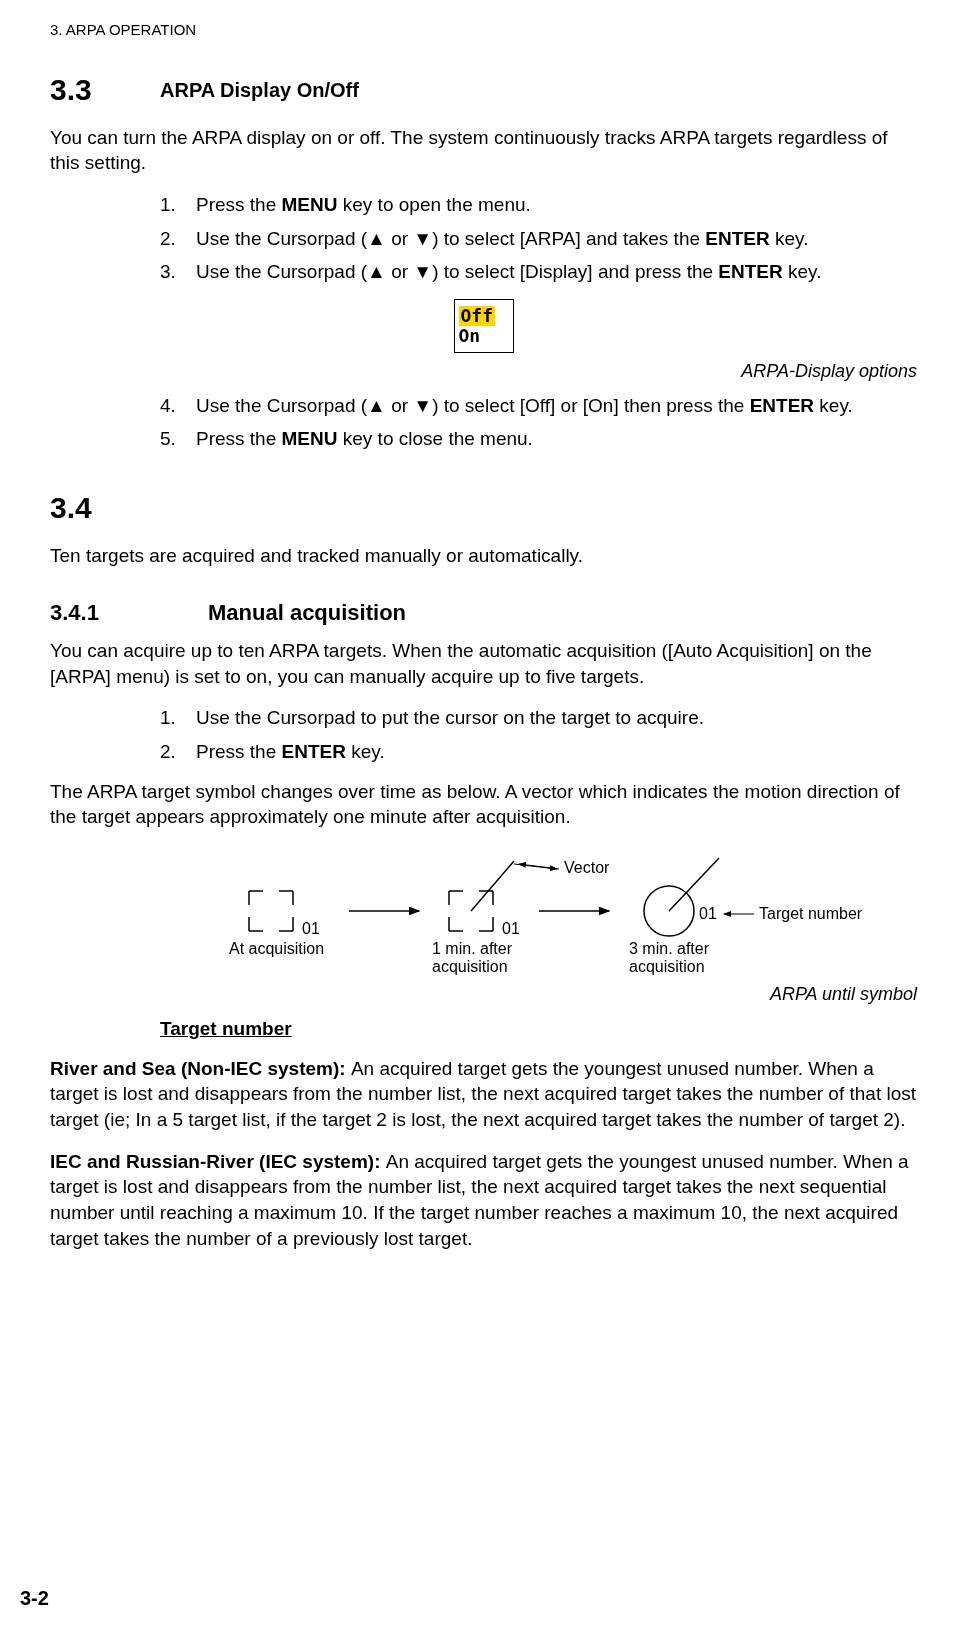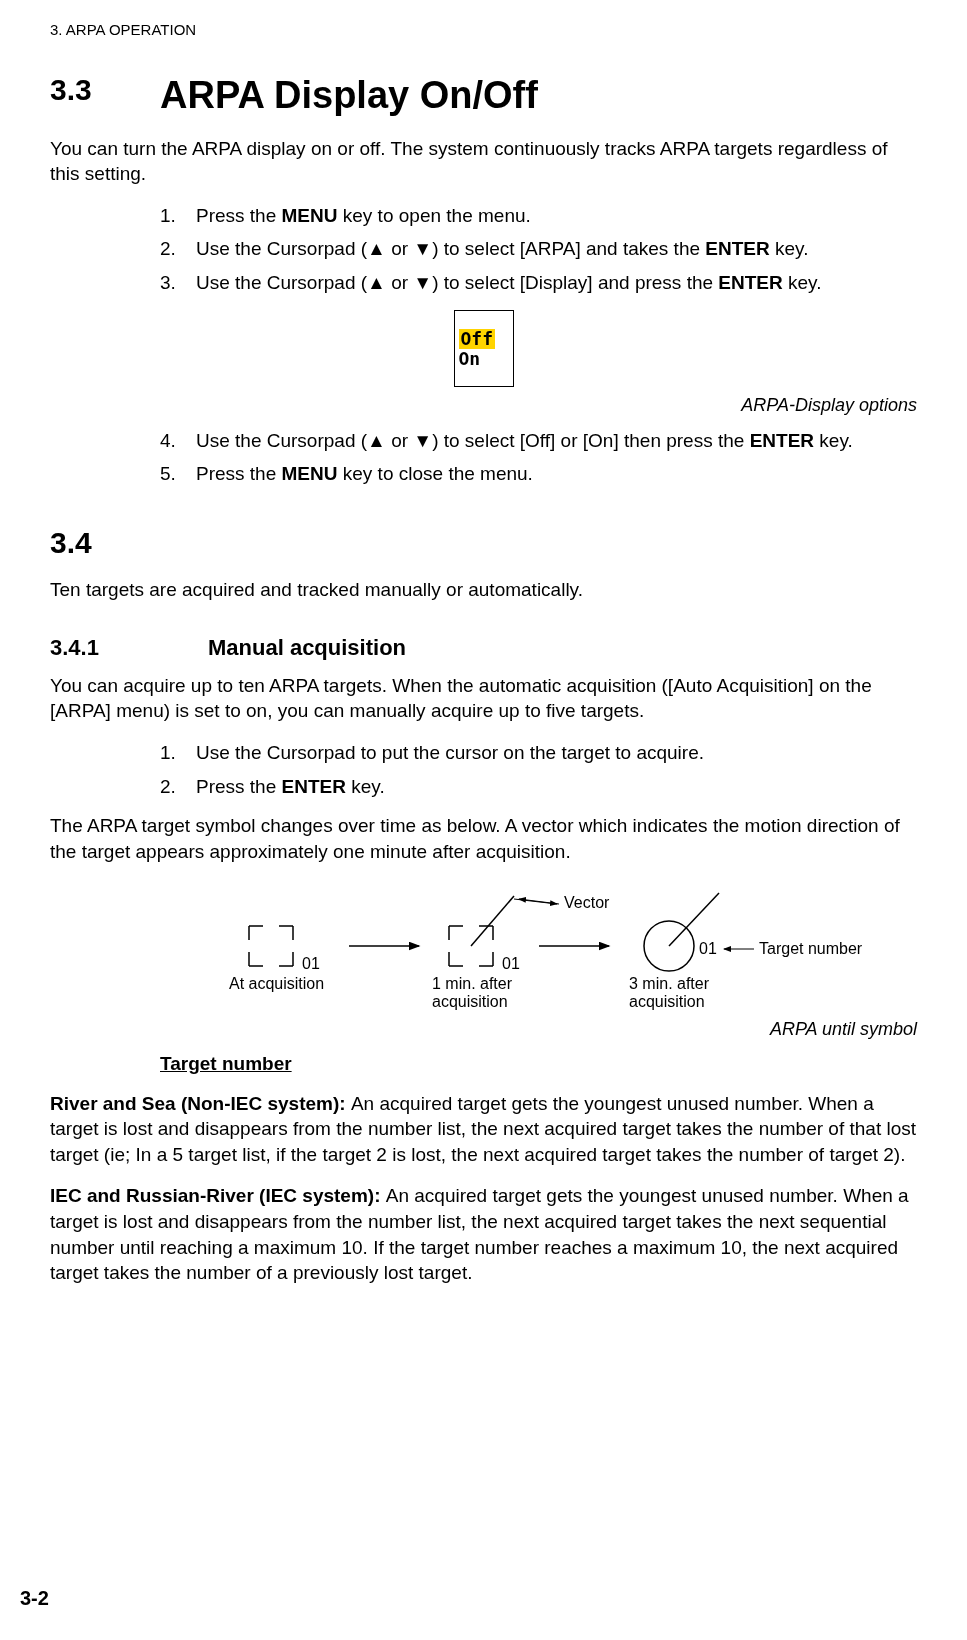--- a/index.html
+++ b/index.html
@@ -7,35 +7,35 @@
     font-family: Arial, Helvetica, sans-serif;
     width: 967px;
     height: 1640px;
     padding: 20px 50px 40px 50px;
     color: #000;
     background: #fff;
     font-size: 19px;
     line-height: 1.35;
   }
   .chapter-header { font-size: 15px; margin-bottom: 30px; }
-  .section-row { display: flex; margin-bottom: 14px; }
+  .section-row { display: flex; margin-bottom: 14px; align-items: center; }
   .sec-num { width: 110px; font-size: 30px; font-weight: bold; flex-shrink:0;}
-  .sec-title { font-size: 38px; font-weight: bold; }
+  .sec-title { font-size: 20px; font-weight: bold; }
   .body-text { margin-bottom: 16px; }
   .list { margin-left: 110px; margin-bottom: 14px; }
   .list-item { display: flex; margin-bottom: 8px; }
   .li-num { width: 36px; flex-shrink: 0; }
   .li-text { flex: 1; }
   .options-box {
     display: block;
     margin: 6px auto 6px auto;
     width: 60px;
     border: 1px solid #000;
     background: #fff;
-    padding: 18px 4px;
+    padding: 6px 4px;
     font-family: monospace;
     font-weight: bold;
     font-size: 18px;
     line-height: 1.1;
   }
   .opt-off { background: #ffd400; display:inline-block; padding:0 2px;}
   .caption { text-align: right; font-style: italic; font-size: 18px; margin-bottom: 10px; margin-left:110px; margin-right:0;}
   .sub-row { display:flex; margin-bottom: 10px; margin-top: 30px; gap: 48px;}
   .sub-num { width: 110px; font-size: 22px; font-weight: bold; flex-shrink:0;}
   .sub-title { font-size: 22px; font-weight: bold; }

